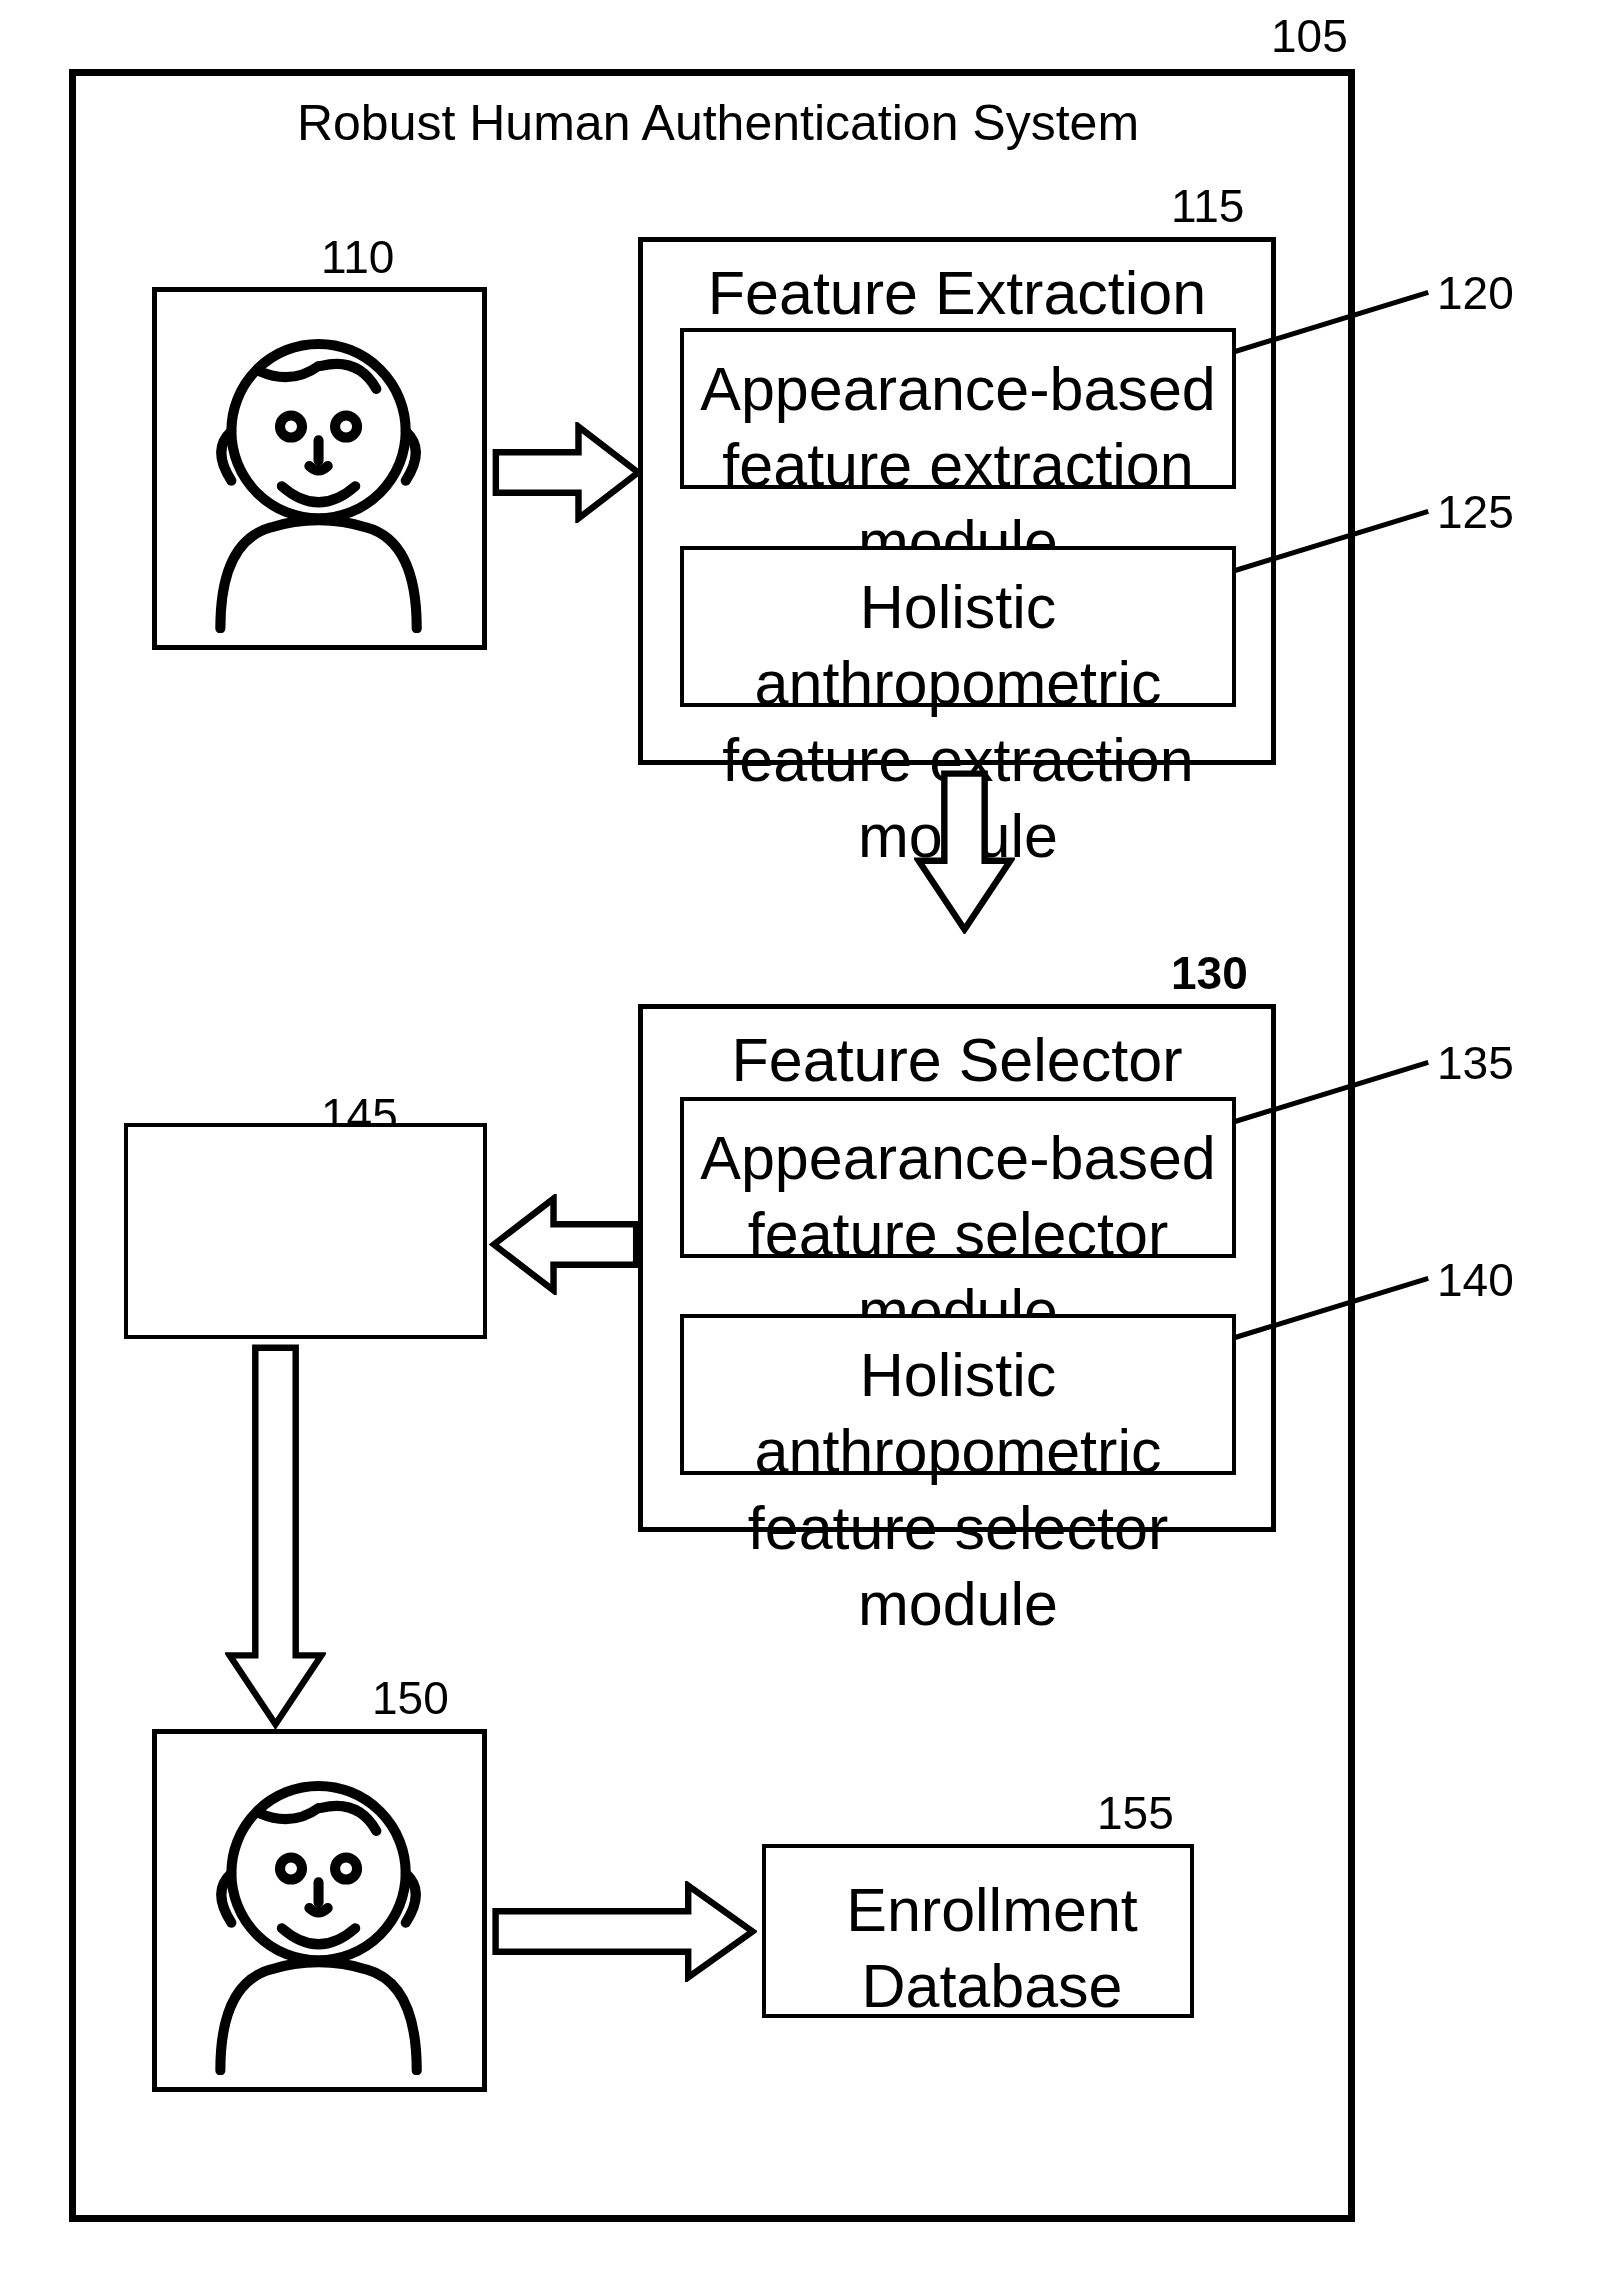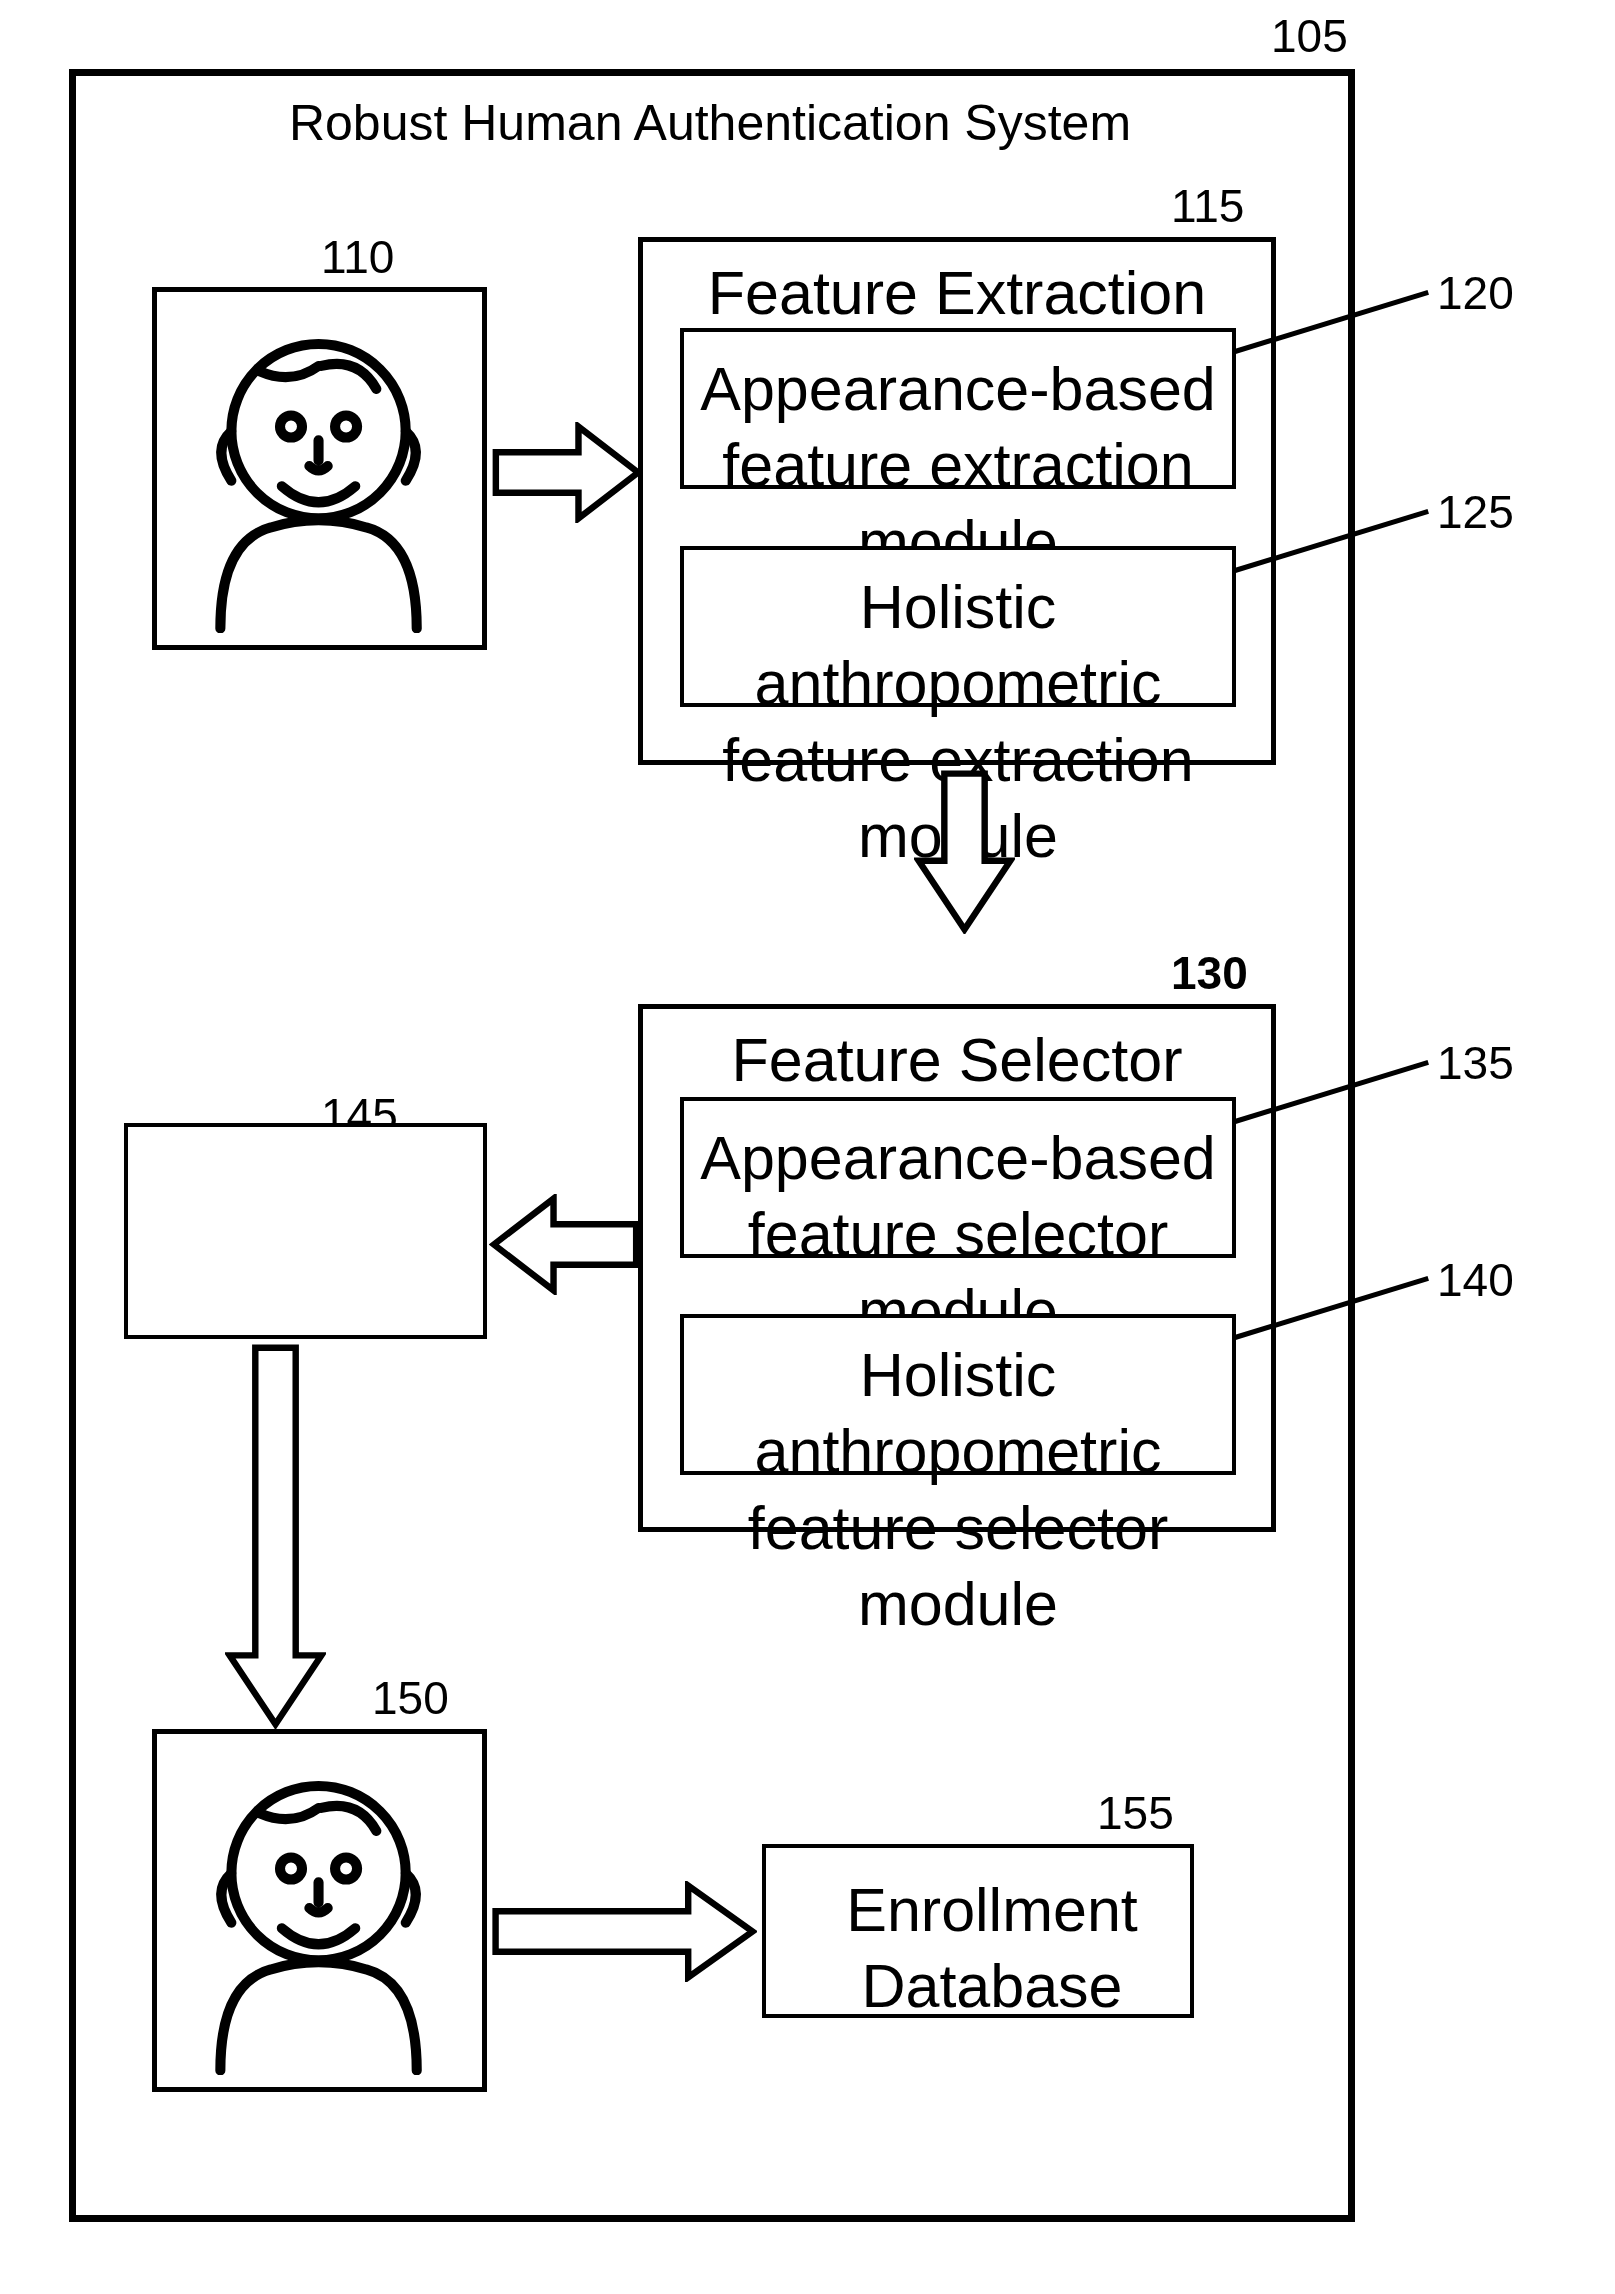--- a/index.html
+++ b/index.html
@@ -53,21 +53,21 @@
 </style>
 </head>
 <body>
 
 <div class="canvas">
 
   <div class="small-num" style="left:1240px; top:9.2px;margin-left:31px;">105</div>
 
   <div class="box" style="left:69px; top:69px; width:1286px; height:2153px; border-width:7.3px;"></div>
 
-  <div class="label" style="left:61px; top:92px; width:1286px; font-size:50px;padding-left:12px;">Robust Human Authentication System</div>
+  <div class="label" style="left:69px; top:92px; width:1286px; font-size:50px;padding-left:12px;">Robust Human Authentication System</div>
 
   <div class="small-num" style="left:321px; top:230px;">110</div>
   <div class="box" style="left:152px; top:287px; width:335px; height:363px;"></div>
   <div class="face" style="left:188px; top:321px;">
     <svg width="262" height="312" viewBox="0 0 285 340">
       <g fill="none" stroke="#000" stroke-width="11" stroke-linecap="round" stroke-linejoin="round">
 
         <circle cx="142" cy="120" r="95"></circle>
 
         <path d="M47 120 q -22 20 0 54"></path>

